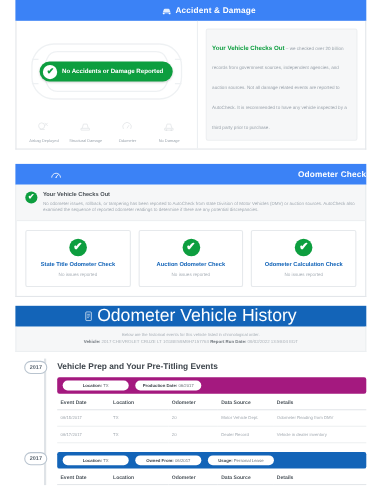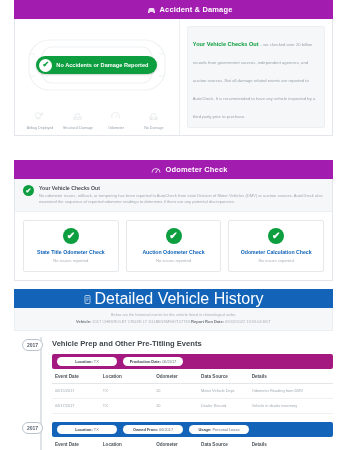--- a/index.html
+++ b/index.html
@@ -13,21 +13,21 @@
 
   
   .card {
     margin: 0 14px;
     background: #fff;
     border: 1px solid #e3e6ea;
     border-top: none;
   }
   .sec-header {
     margin: 0 14px;
-    background: #a21caf;
+    background: #3b82f6;
     color: #fff;
     height: 19px;
     display: flex; align-items: center; justify-content: center;
     gap: 4px;
     font-size: 7.5px;
     letter-spacing: .15px;
     padding-left: 32px;
   }
   .sec-header svg { display:block; }
   .sec-header .ttl { font-weight: 600; font-size: 7.5px; }
@@ -282,21 +282,21 @@
       </div>
 
       <div class="acc-right">
         <div class="note-box">
           <span class="hd">Your Vehicle Checks Out</span><span class="bd"> – we checked over 20 billion records from government sources, independent agencies, and auction sources. Not all damage related events are reported to AutoCheck. It is recommended to have any vehicle inspected by a third party prior to purchase.</span>
         </div>
       </div>
     </div>
   </div>
 
-  <div class="sec-header" style="margin-top:24px;">
+  <div class="sec-header" style="margin-top:13px;justify-content:space-between;">
     <span>
       <svg width="10" height="8" viewBox="0 0 20 14">
           <path d="M2 12a8 8 0 0 1 16 0" fill="none" stroke="#fff" stroke-width="1.5"></path>
           <path d="M10 11 14 6" stroke="#fff" stroke-width="1.5"></path>
           <circle cx="10" cy="11.5" r="1.2" fill="#fff"></circle>
         </svg>
     </span>
     <span class="ttl">Odometer Check</span>
   </div>
 
@@ -328,39 +328,39 @@
     </div>
   </div>
 
   <div class="dvh-header" style="margin-top:8px;">
     <span>
       <svg width="7" height="9" viewBox="0 0 14 18">
           <rect x="2" y="1" width="10" height="16" rx="1.5" fill="none" stroke="#fff" stroke-width="1.3"></rect>
           <path d="M4.5 5.5h5M4.5 8.5h5M4.5 11.5h3" stroke="#fff" stroke-width="1.1"></path>
         </svg>
     </span>
-    <span class="ttl">Detailed Vehicle History</span>
+    <span class="ttl">Odometer Vehicle History</span>
   </div>
 
   <div class="meta-strip">
     <div class="l1">Below are the historical events for this vehicle listed in chronological order.</div>
     <div class="l2">
       <b>Vehicle:</b>
       <span>2017 CHEVROLET CRUZE LT 1G1BE5SM9H7157763</span>
       <b>Report Run Date:</b>
       <span>09/02/2022 13:59:04 EDT</span>
     </div>
   </div>
 
   <div class="timeline">
     <div class="tl-line"></div>
 
     <div class="tl-block">
       <div class="yr-badge">2017</div>
-      <div class="tl-title">Vehicle Prep and Other Pre-Titling Events</div>
+      <div class="tl-title">Vehicle Prep and Your Pre-Titling Events</div>
 
       <div class="chip-bar magenta">
         <div class="chip">
           <b>Location:</b>
           <span>TX</span>
         </div>
         <div class="chip">
           <b>Production Date:</b>
           <span>06/2017</span>
         </div>

